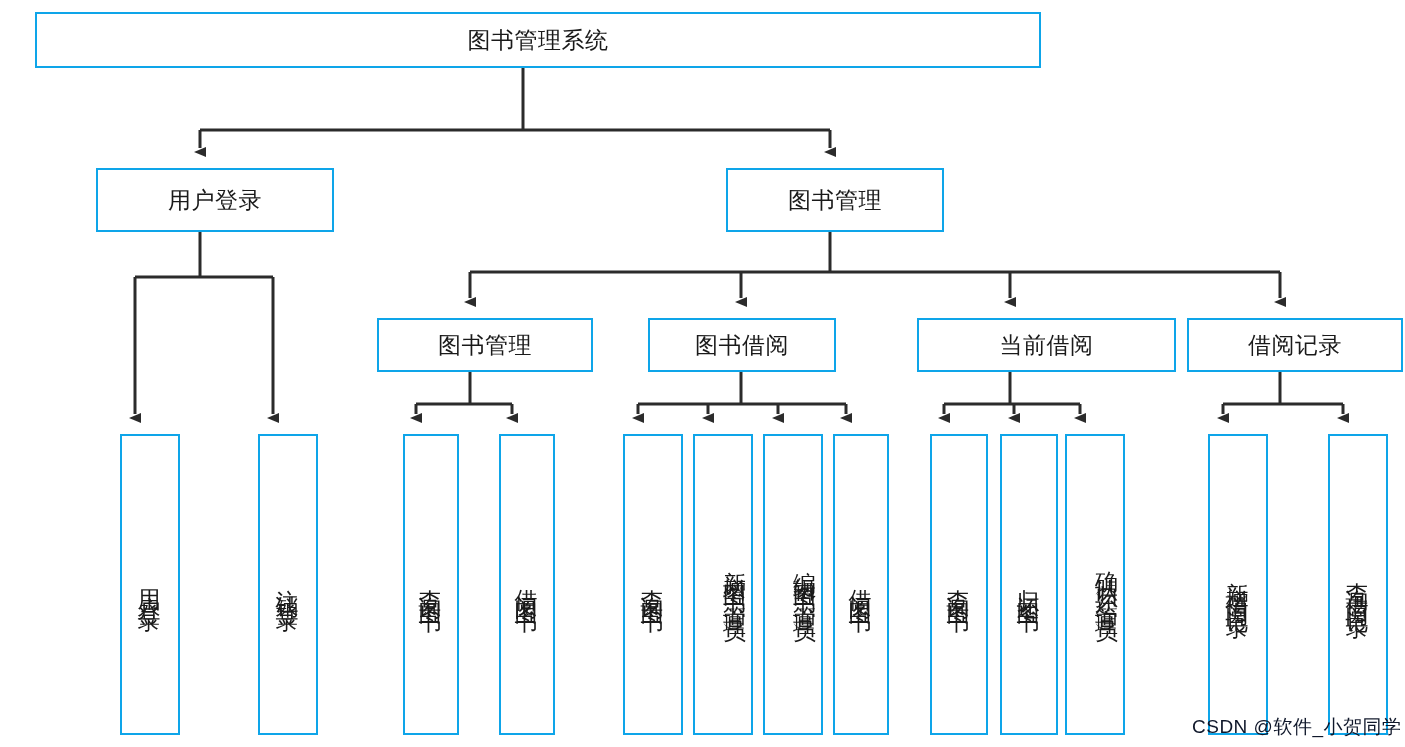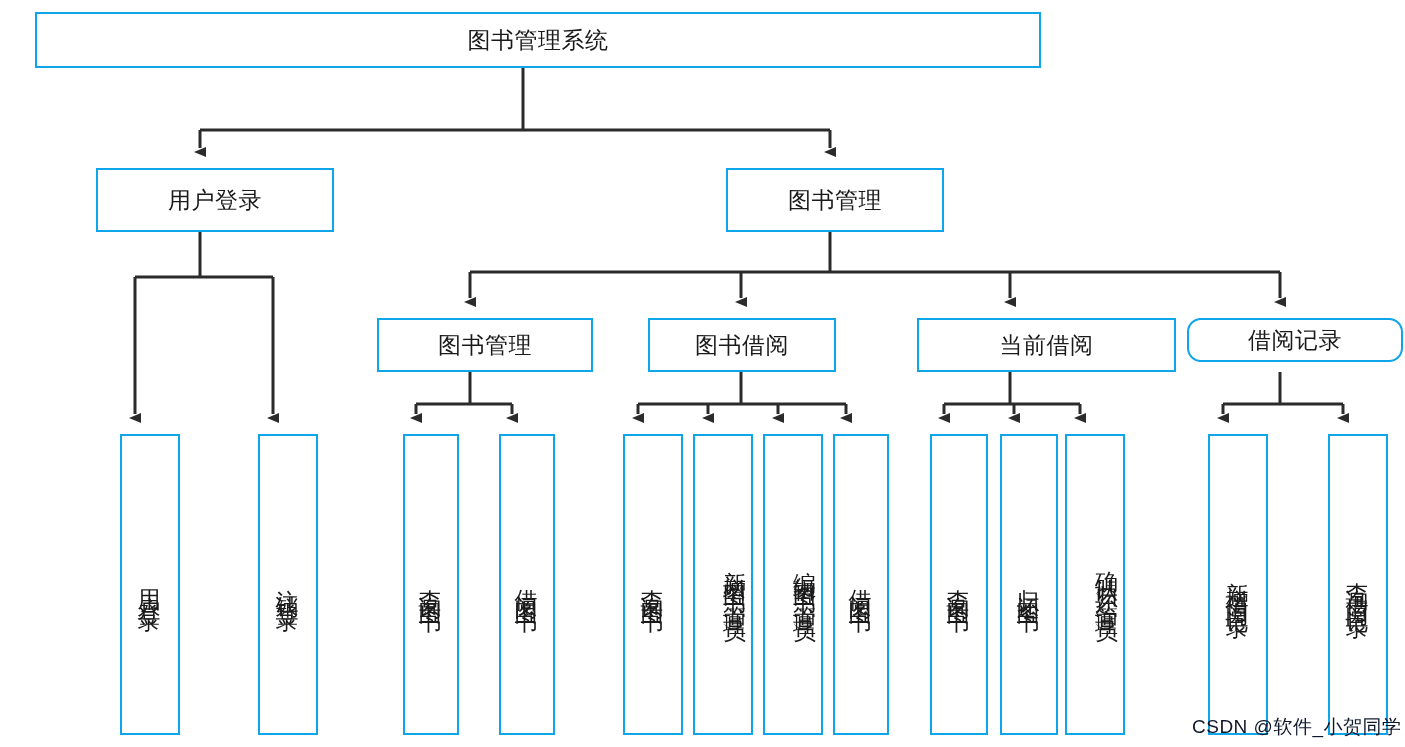--- a/index.html
+++ b/index.html
@@ -132,21 +132,21 @@
 
   <div class="node h" style="left:362px; top:318px; width:216px; height:54px;">
     <span class="node-label">图书管理</span>
   </div>
   <div class="node h" style="left:633px; top:318px; width:188px; height:54px;">
     <span class="node-label">图书借阅</span>
   </div>
   <div class="node h" style="left:902px; top:318px; width:259px; height:54px;">
     <span class="node-label">当前借阅</span>
   </div>
-  <div class="node h" style="left:1172px; top:318px; width:216px; height:44px;border-radius:14px;">
+  <div class="node h" style="left:1172px; top:318px; width:216px; height:54px;">
     <span class="node-label">借阅记录</span>
   </div>
 
   <div class="node v" style="left:105px; top:434px; width:60px; height:301px;">
     <span class="node-label">用户登录</span>
   </div>
   <div class="node v" style="left:243px; top:434px; width:60px; height:301px;">
     <span class="node-label">注销登录</span>
   </div>
   <div class="node v" style="left:388px; top:434px; width:56px; height:301px;">

